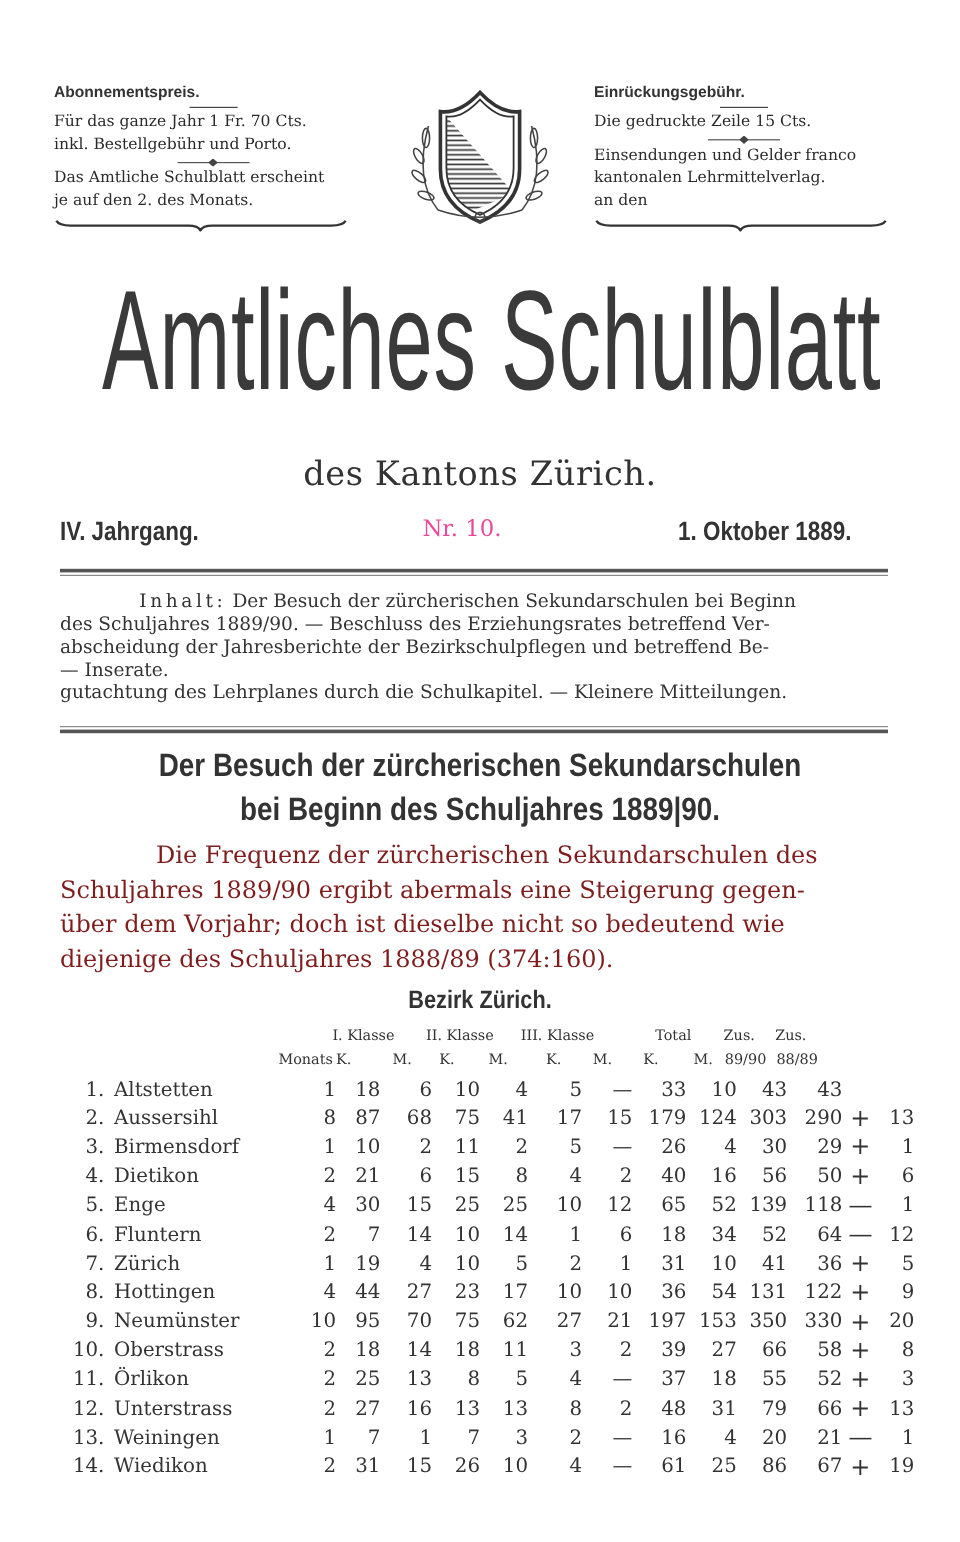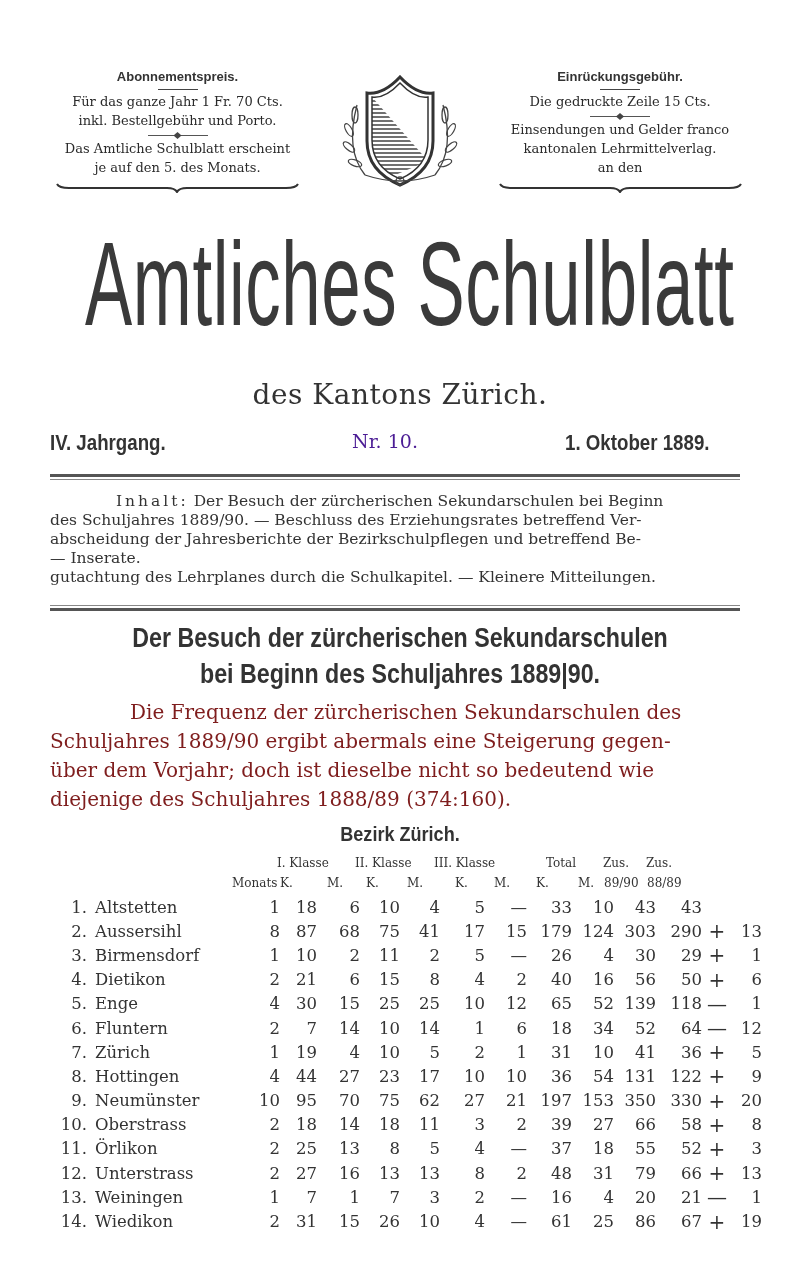--- a/index.html
+++ b/index.html
@@ -1,34 +1,34 @@
 <!DOCTYPE html>
 <html><head>
 <meta charset="utf-8">
 <style>
   html, body { margin:0; padding:0; }
   body {
     width:800px; height:1285px; background:#ffffff; color:#2a2a2a;
     font-family:"DejaVu Serif", serif; position:relative; overflow:hidden;
   }
   .abs { position:absolute; }
-  .box { text-align:center; font-size:13px; line-height:19px; }
+  .box { font-size:13px; line-height:19px; }
   .box .hd { font-family:"Liberation Sans", sans-serif; font-weight:bold; font-size:13px; color:#333; }
   .rule-sm { width:40px; height:1px; background:#444; margin:3px auto 2px; }
   .rule-orn { width:60px; height:1px; background:#555; margin:5px auto 3px; position:relative; }
   .rule-orn::after { content:""; position:absolute; left:26px; top:-3px; width:8px; height:7px; background:#444; clip-path:polygon(0 50%,50% 0,100% 50%,50% 100%); }
   .brace { width:245px; height:10px; margin:6px auto 0; }
   .title {
     font-family:"Liberation Sans", sans-serif; font-size:118px; color:#3a3a3a;
     letter-spacing:1px; transform:scaleX(0.60); transform-origin:left top;
     white-space:nowrap; line-height:118px;
   }
   .subtitle { font-size:28px; color:#333; letter-spacing:0.5px; }
   .meta { font-family:"Liberation Sans", sans-serif; font-weight:bold; font-size:22px; color:#333; transform:scaleX(0.85); transform-origin:left top; white-space:nowrap; }
-  .meta-c { font-family:"DejaVu Serif", serif; font-size:19px; color:#4c1d95; }
+  .meta-c { font-family:"DejaVu Serif", serif; font-size:19px; color:#ec4899; }
   .dbl-rule { left:50px; width:690px; }
   .dbl-rule .a { height:3px; background:#555; }
   .dbl-rule .b { height:1px; background:#888; margin-top:2px; }
   .inhalt { font-size:15.5px; line-height:19px; text-align:justify; color:#333; }
   .inhalt .spaced { letter-spacing:3px; }
   .h2 { font-family:"Liberation Sans", sans-serif; font-weight:bold; font-size:27px; color:#333; text-align:center; line-height:36px; transform:scaleX(0.86); white-space:nowrap; }
   .para { font-size:20px; line-height:29px; text-align:justify; color:#7f1d1d; }
   .bez { font-family:"Liberation Sans", sans-serif; font-weight:bold; font-size:21px; color:#333; transform:scaleX(0.86); transform-origin:center top; text-align:center; }
   table.stats { border-collapse:collapse; font-size:16.5px; color:#333; position:absolute; left:57px; top:895px; }
   table.stats td { padding:0; height:24.2px; text-align:right; white-space:nowrap; }
@@ -38,21 +38,21 @@
 </head>
 <body>
 
 <div class="abs box" style="left:45px; top:67px; width:265px;">
   <div class="hd">Abonnementspreis.</div>
   <div class="rule-sm"></div>
   <div>Für das ganze Jahr 1 Fr. 70 Cts.</div>
   <div>inkl. Bestellgebühr und Porto.</div>
   <div class="rule-orn"></div>
   <div>Das Amtliche Schulblatt erscheint</div>
-  <div>je auf den 5. des Monats.</div>
+  <div>je auf den 2. des Monats.</div>
   <svg class="brace" viewBox="0 0 245 10">
       <path d="M2 1 Q4 5 14 5 L112 5 Q120 5 122 9 Q124 5 132 5 L231 5 Q241 5 243 1" fill="none" stroke="#333" stroke-width="2"></path>
     </svg>
 </div>
 
 <div class="abs" style="left:335px; top:75px; width:130px; height:115px;">
   <svg width="130" height="115" viewBox="0 0 130 115">
     <defs>
       <pattern id="hatch" width="4" height="4" patternUnits="userSpaceOnUse">
           <line x1="0" y1="2" x2="4" y2="2" stroke="#333" stroke-width="1.4"></line>

